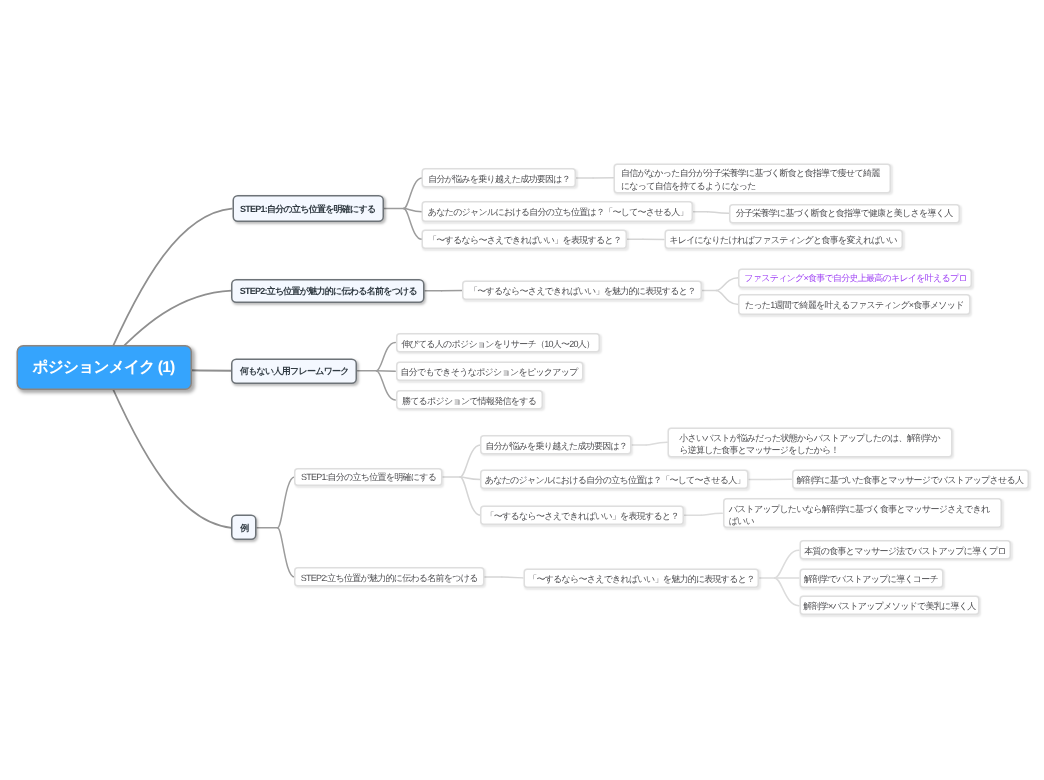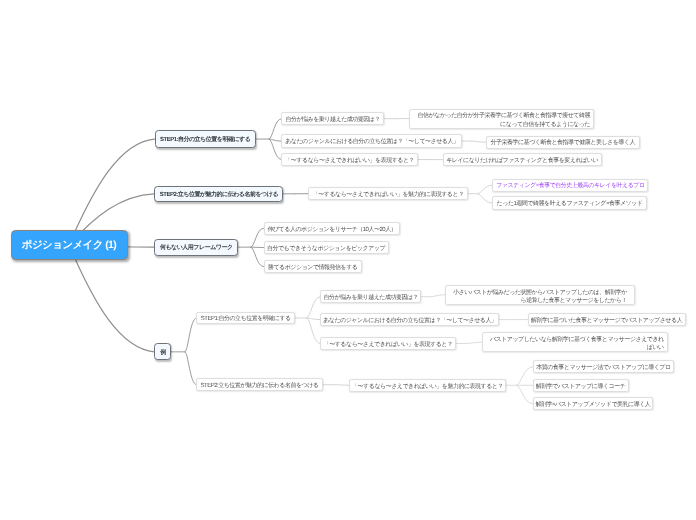--- a/index.html
+++ b/index.html
@@ -2,21 +2,21 @@
 <html><head>
 <meta charset="utf-8">
 <title>mindmap</title>
 <style>
   html,body{margin:0;padding:0;background:#fff;}
   body{width:696px;height:520px;overflow:hidden;
        font-family:"Liberation Sans",sans-serif;-webkit-font-smoothing:antialiased;text-rendering:geometricPrecision;}
   #canvas{position:relative;width:696px;height:520px;background:#fff;}
   svg#links{position:absolute;left:0;top:0;width:696px;height:520px;}
   .node{position:absolute;box-sizing:border-box;display:flex;align-items:center;
-        justify-content:center;text-align:right;}
+        justify-content:center;text-align:left;}
   .node > span{display:block;position:relative;top:0.8px;transform:translateZ(0);}
   .n0{background:#35a4fd;border:1.7px solid #8d857f;border-radius:4.5px;color:#fff;
       font-size:10.5px;letter-spacing:-0.6px;font-weight:bold;
       box-shadow:1.6px 1.8px 2.4px rgba(0,0,0,.33);}
   .n1{background:#f4f8ff;border:1.25px solid #6d7378;border-radius:3.5px;color:#303a42;
       font-size:6px;letter-spacing:-0.5px;font-weight:bold;
       box-shadow:1px 1.1px 1.7px rgba(0,0,0,.26);}
   .n2{background:#fff;border:0.8px solid #dedede;border-radius:2.5px;color:#4f4f52;
       font-size:6px;letter-spacing:-0.5px;
       box-shadow:0.8px 0.8px 1.3px rgba(0,0,0,.09);}

